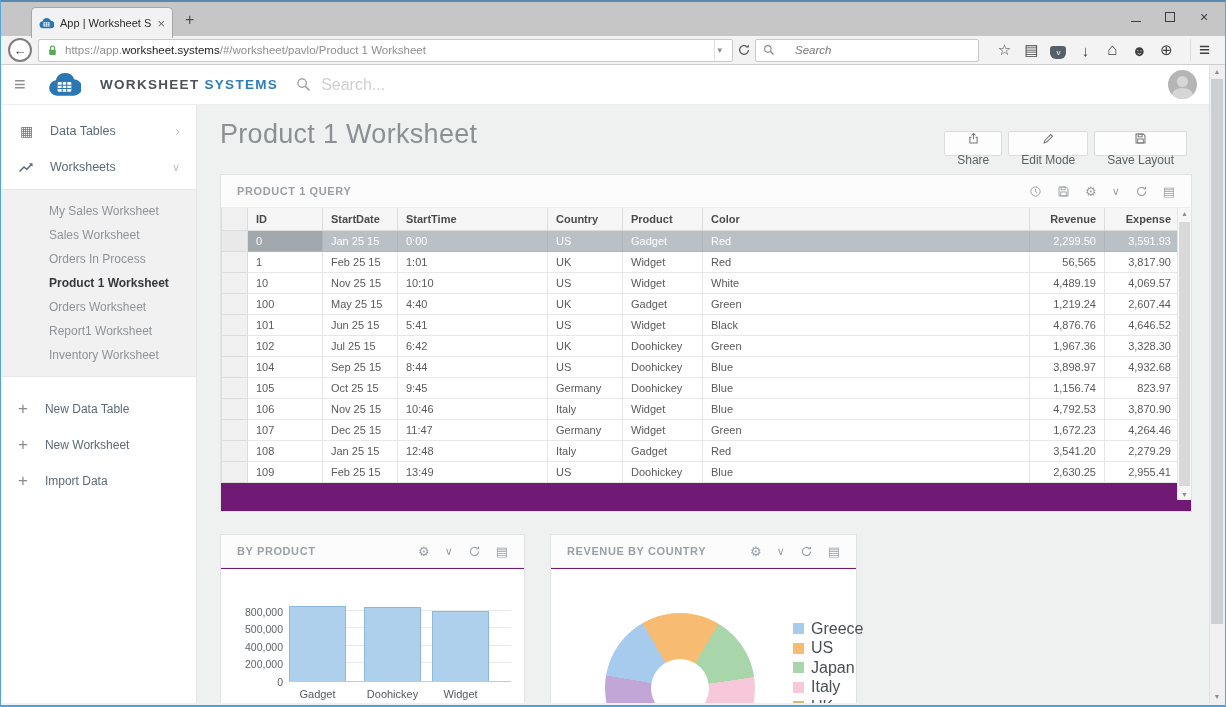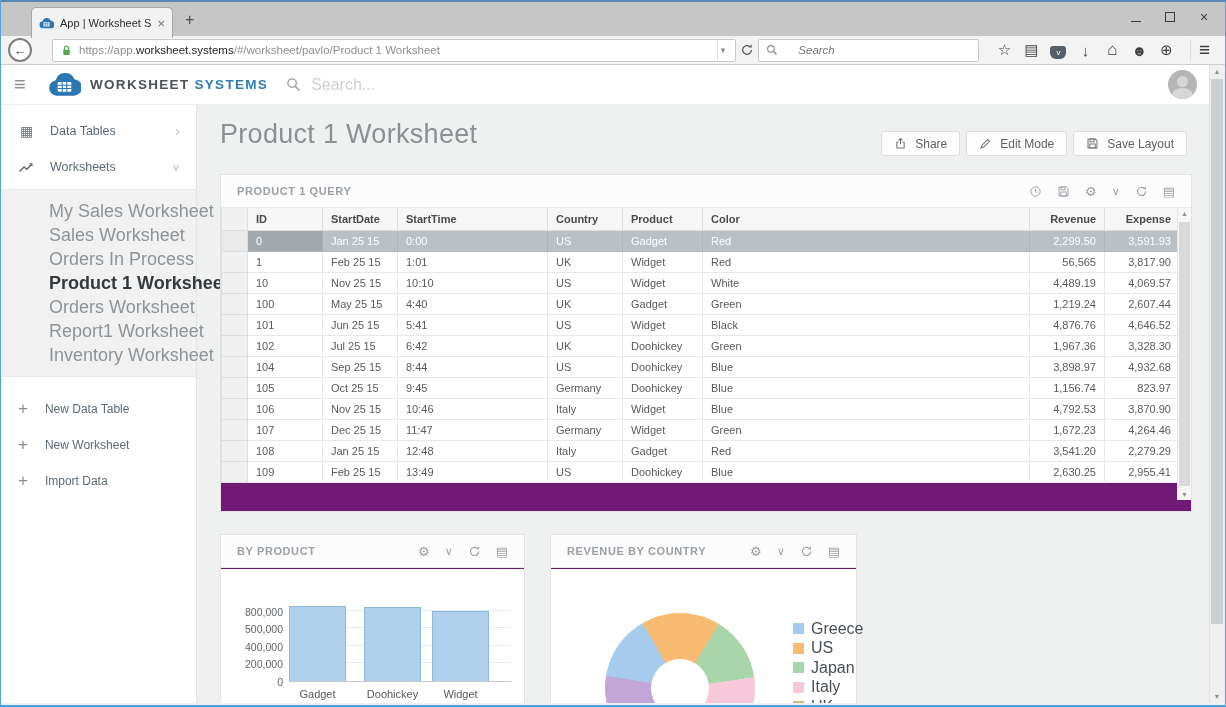--- a/index.html
+++ b/index.html
@@ -16,40 +16,40 @@
   .tab-close { font-size:13px; color:#6e6e6e; cursor:default; }
   .newtab { position:absolute; left:184px; top:9px; font-size:16px; color:#4d4d4d; }
   .win-controls { position:absolute; right:4px; top:2px; display:flex; }
   .wc { width:34px; height:26px; display:flex; align-items:center; justify-content:center; color:#3c3c3c; font-size:14px; }
   .min-glyph { width:10px; height:0; border-bottom:1px solid #3c3c3c; margin-top:8px; }
   .max-glyph { width:10px; height:10px; border:1px solid #3c3c3c; }
 
   .navbar { height:29px; background:#f3f3f3; border-bottom:1px solid #cfcfcf; display:flex; align-items:center; padding:0 7px; }
   .back-btn { width:24px; height:24px; border-radius:50%; border:2px solid #7f7f7f; color:#3e3e3e;
               display:flex; align-items:center; justify-content:center; font-size:13px; font-weight:bold; background:#fdfdfd; flex:0 0 auto; }
-  .urlbar { width:702px; height:23px; margin-left:20px; background:#fff; border:1px solid #c8c8c8; border-radius:2px;
+  .urlbar { width:702px; height:23px; margin-left:6px; background:#fff; border:1px solid #c8c8c8; border-radius:2px;
             display:flex; align-items:center; padding:0 7px; gap:6px; font-size:11.5px; }
   .url-text { white-space:nowrap; overflow:hidden; flex:1; color:#8e8e8e; }
   .url-text b { color:#1f1f1f; font-weight:normal; }
   .url-caret { color:#8a8a8a; font-size:9px; padding:0 3px; border-left:1px solid #e0e0e0; height:100%; display:flex; align-items:center; }
   .reload-btn { margin:0 4px; display:flex; align-items:center; }
   .searchbox { width:226px; height:23px; background:#fff; border:1px solid #c8c8c8; border-radius:2px;
                display:flex; align-items:center; gap:20px; padding:0 7px; }
   .searchbox .ph { font-size:11.5px; font-style:italic; color:#777; }
   .nav-icons { display:flex; align-items:center; gap:0; margin-left:12px; }
   .nav-ic { width:27px; text-align:center; font-size:15px; color:#3f3f3f; }
   .pocket { width:16px; height:13px; background:#55606a; border-radius:3px 3px 6px 6px; color:#fff; font-size:8px;
             display:inline-flex; align-items:center; justify-content:center; margin-top:2px; }
   .nav-hamburger { margin-left:10px; font-size:19px; color:#3f3f3f; padding:0 8px; border-left:1px solid #dcdcdc; }
 
   
   .app-root { position:absolute; top:65px; left:1px; right:1px; bottom:2px; background:#fff; }
   .appbar { height:40px; background:#fff; border-bottom:1px solid #ededed; display:flex; align-items:center; padding:0 12px; margin-right:15px; }
   .appbar .hamb { font-size:20px; color:#8f8f8f; width:34px; }
-  .brand { display:flex; align-items:center; gap:9px;text-align:right; }
+  .brand { display:flex; align-items:center; gap:19px;text-align:right; }
   .brand-text { font-size:13.5px; font-weight:bold; letter-spacing:1.3px; }
   .brand-text .b1 { color:#4d5256; }
   .brand-text .b2 { color:#2e7cb8; }
   .app-search { display:flex; align-items:center; gap:10px; margin-left:18px; }
   .app-search .ph { font-size:16px; color:#cfcfcf; }
   .avatar { margin-left:auto; width:29px; height:29px; border-radius:50%; overflow:hidden; background:#b5b5b5; position:relative; }
   .avatar .head { position:absolute; left:9px; top:6px; width:11px; height:11px; border-radius:50%; background:#d6d6d6; }
   .avatar .body { position:absolute; left:4px; top:18px; width:21px; height:14px; border-radius:50% 50% 0 0; background:#d6d6d6; }
 
   .page-scrollbar { position:absolute; top:0; right:0; bottom:0; width:15px; background:#f0f0f0; border-left:1px solid #e2e2e2; }
@@ -57,32 +57,32 @@
   .ps-thumb { position:absolute; left:1px; width:12px; background:#cdd0d2; border-radius:0; }
 
   .page { position:absolute; top:40px; left:0; right:15px; bottom:0; background:#eff1f0; }
 
   
   .sidebar { position:absolute; left:0; top:0; bottom:0; width:195px; background:#fff; border-right:1px solid #e5e5e5; padding-top:8px; }
   .side-item { height:36px; display:flex; align-items:center; padding:0 16px; gap:15px; font-size:12.5px; color:#5d6a75; }
   .side-item .si-ic { width:17px; text-align:center; color:#6b7680; font-size:14px; }
   .side-chevron { margin-left:auto; color:#c0c0c0; font-size:11px; }
   .side-sub { background:#f1f1f1; border-top:1px solid #e8e8e8; border-bottom:1px solid #e8e8e8; padding:9px 0; margin-top:4px; }
-  .sub-item { height:24px; line-height:24px; padding-left:47px; font-size:18px; color:#8d9499; white-space:nowrap; }
+  .sub-item { height:24px; line-height:24px; padding-left:47px; font-size:12px; color:#8d9499; white-space:nowrap; }
   .sub-item.active { color:#34393d; font-weight:bold; }
   .side-actions { margin-top:14px; }
   .side-action { height:36px; display:flex; align-items:center; padding:0 16px; gap:17px; font-size:12px; color:#5d6a75; }
   .side-action .plus { font-size:17px; color:#8b8b8b; font-weight:normal; }
 
   
   .content { position:absolute; left:195px; top:0; right:0; bottom:0; overflow:hidden; }
   .page-title { position:absolute; left:23px; top:14px; font-size:27px; font-weight:400; color:#8b9094; letter-spacing:.3px; }
   .top-buttons { position:absolute; right:22px; top:26px; display:flex; gap:6px; }
   .btn { height:25px; padding:0 12px; background:#fdfdfd; border:1px solid #dcdcdc; border-radius:2px;
-         display:flex; align-items:center; gap:8px; font-size:12px; color:#5c6166; }
+         display:flex; align-items:center; gap:8px; font-size:12px; color:#5c6166;flex-direction:column; }
   .btn svg { flex:0 0 auto; }
 
   .panel { position:absolute; background:#701a75; border:1px solid #e3e3e3; }
   .panel-head { height:33px; border-bottom:1px solid #ededed; background:#fcfcfc; display:flex; align-items:center; padding:0 16px; }
   .panel-title { font-size:11px; font-weight:bold; letter-spacing:.6px; color:#9aa0a5; }
   .panel-icons { margin-left:auto; display:flex; align-items:center; gap:15px; color:#9aa0a5; }
   .pi { font-size:13px; color:#9aa0a5; line-height:1; display:flex; align-items:center; }
 
   #query-panel { left:23px; top:69px; width:972px; height:338px; }
   .grid { position:absolute; left:0; top:33px; right:14px; bottom:0; overflow:hidden; }

